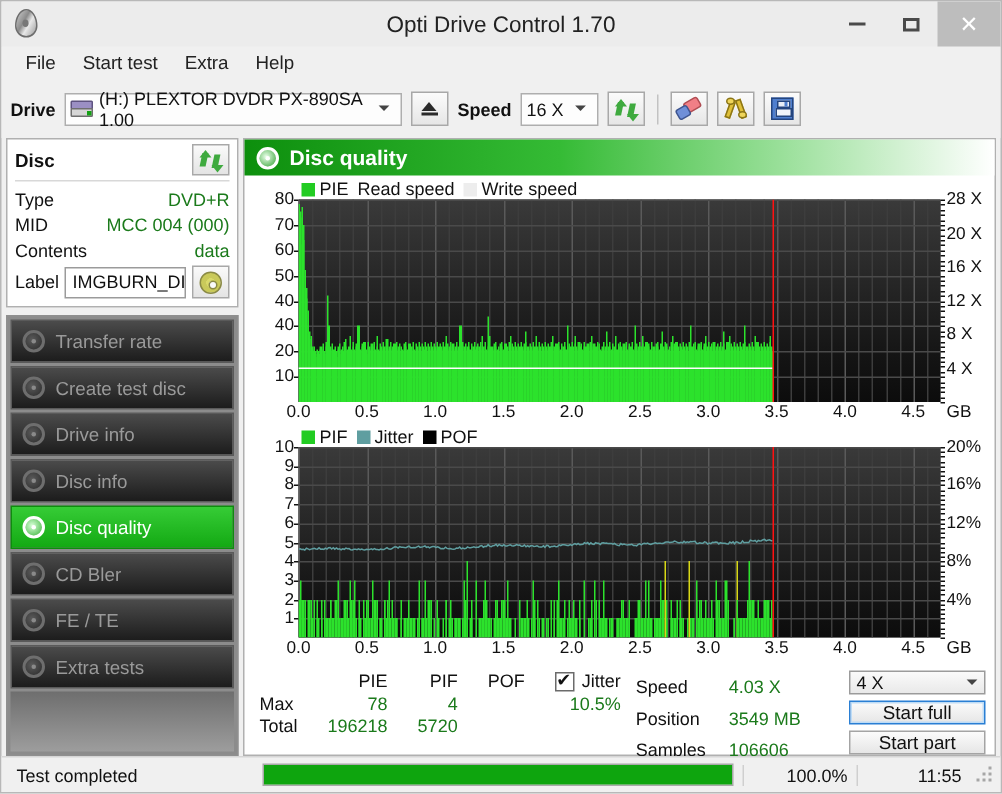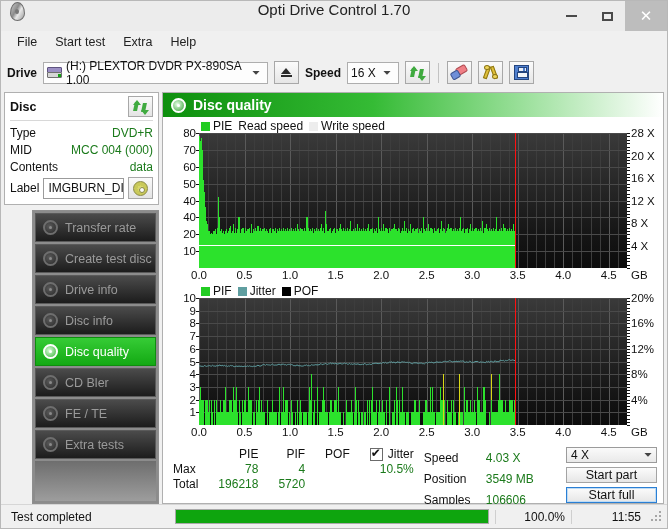--- a/index.html
+++ b/index.html
@@ -8,21 +8,21 @@
     width:668px; height:529px;
     font-family:"Liberation Sans", sans-serif;
     font-size:12px;
     background:#f0f0f0;
     overflow:hidden;
   }
   .window { width:668px; height:529px; background:#f0f0f0; display:flex; flex-direction:column;
             border:1px solid #b8b8b8; position:relative; }
 
   
-  .titlebar { height:30px; background:#ececec; display:flex; align-items:flex-start; position:relative; flex:none; }
+  .titlebar { height:30px; background:#ececec; display:flex; align-items:center; position:relative; flex:none; }
   .app-icon { width:22px; height:22px; margin-left:6px; position:relative; }
   .app-icon .disc { position:absolute; left:3px; top:1px; width:15px; height:19px;
       background:linear-gradient(120deg,#cfcfcf,#8b8b8b 40%,#e8e8e8 60%,#9a9a9a);
       border-radius:50% 50% 50% 50%/60% 60% 40% 40%; border:1px solid #6d6d6d; }
   .app-icon .hole { position:absolute; left:8px; top:8px; width:4px; height:5px; background:#777; border-radius:50%; }
   .title-text { position:absolute; left:0; right:0; text-align:center; font-size:15px; color:#222;
                 font-family:"Liberation Sans", sans-serif; pointer-events:none; }
   .wbtns { margin-left:auto; display:flex; height:30px; }
   .wbtn { width:36px; height:30px; display:flex; align-items:center; justify-content:center; color:#555; }
   .wbtn.close { width:42px; background:#bdbdbd; color:#fff; font-size:15px; }
@@ -98,21 +98,21 @@
   .label-row .k { color:#111; font-size:12px; }
   .label-in { flex:1; height:21px; background:#fff; border:1px solid #9b9b9b; font-size:12px; color:#111;
               display:flex; align-items:center; padding-left:4px; overflow:hidden; white-space:nowrap; }
   .cd-btn { width:25px; height:22px; background:linear-gradient(#fafafa,#e4e4e4); border:1px solid #a8a8a8;
             display:flex; align-items:center; justify-content:center; }
   .cd-ic { width:15px; height:15px; border-radius:50%; background:radial-gradient(circle at 50% 50%,#fff 0 10%,#d9d96a 12% 32%,#c9c95a 34% 100%);
            border:1px solid #8a8a45; position:relative; }
   .cd-ic:after { content:""; position:absolute; left:5px; top:5px; width:4px; height:4px; background:#fafafa; border-radius:50%; border:1px solid #8a8a45; }
 
   .navlist { margin-top:5px; background:#8c8c8c; border:1px solid #8f8f8f; padding:2px; display:flex;
-             flex-direction:column; gap:2px; flex:1; min-height:0;margin-left:28px; }
+             flex-direction:column; gap:2px; flex:1; min-height:0; }
   .navbtn { height:29px; display:flex; align-items:center; gap:7px; padding-left:7px; flex:none;
             background:linear-gradient(#4b4b4b,#1c1c1c); border:1px solid #5a5a5a; color:#9a9a9a; font-size:12.5px; }
   .navbtn.active { background:linear-gradient(#36cc36,#13a913); border:1px solid #0e8c0e; color:#ffffff; }
   .nav-ic { width:15px; height:15px; border-radius:50%; border:2px solid #6e6e6e; position:relative; flex:none;
             background:radial-gradient(circle at 40% 40%,#5a5a5a,#2a2a2a); }
   .navbtn.active .nav-ic { border-color:#ffffff; background:radial-gradient(circle at 40% 40%,#d8ffd8,#35b135); }
   .nav-ic:after { content:""; position:absolute; left:4px; top:4px; width:3px; height:3px; border-radius:50%; background:#8a8a8a; }
   .navbtn.active .nav-ic:after { background:#ffffff; }
   .navfill { flex:1; background:linear-gradient(#6e6e6e,#9d9d9d); }
 
@@ -1630,22 +1630,22 @@
             <span class="k">Samples</span>
             <span class="v">106606</span>
           </div>
         </div>
 
         <div class="stat-right">
           <div class="sp-combo">
             <span>4 X</span>
             <span class="caret">⏷</span>
           </div>
+          <div class="sbtn focus">Start full</div>
           <div class="sbtn">Start part</div>
-          <div class="sbtn focus">Start full</div>
         </div>
       </div>
     </div>
   </div>
 
   <div class="statusbar">
     <div class="sb-cell sb-text">Test completed</div>
     <div class="pbar">
       <div class="fill" id="pbar-fill" style="width: 100%;"></div>
     </div>

